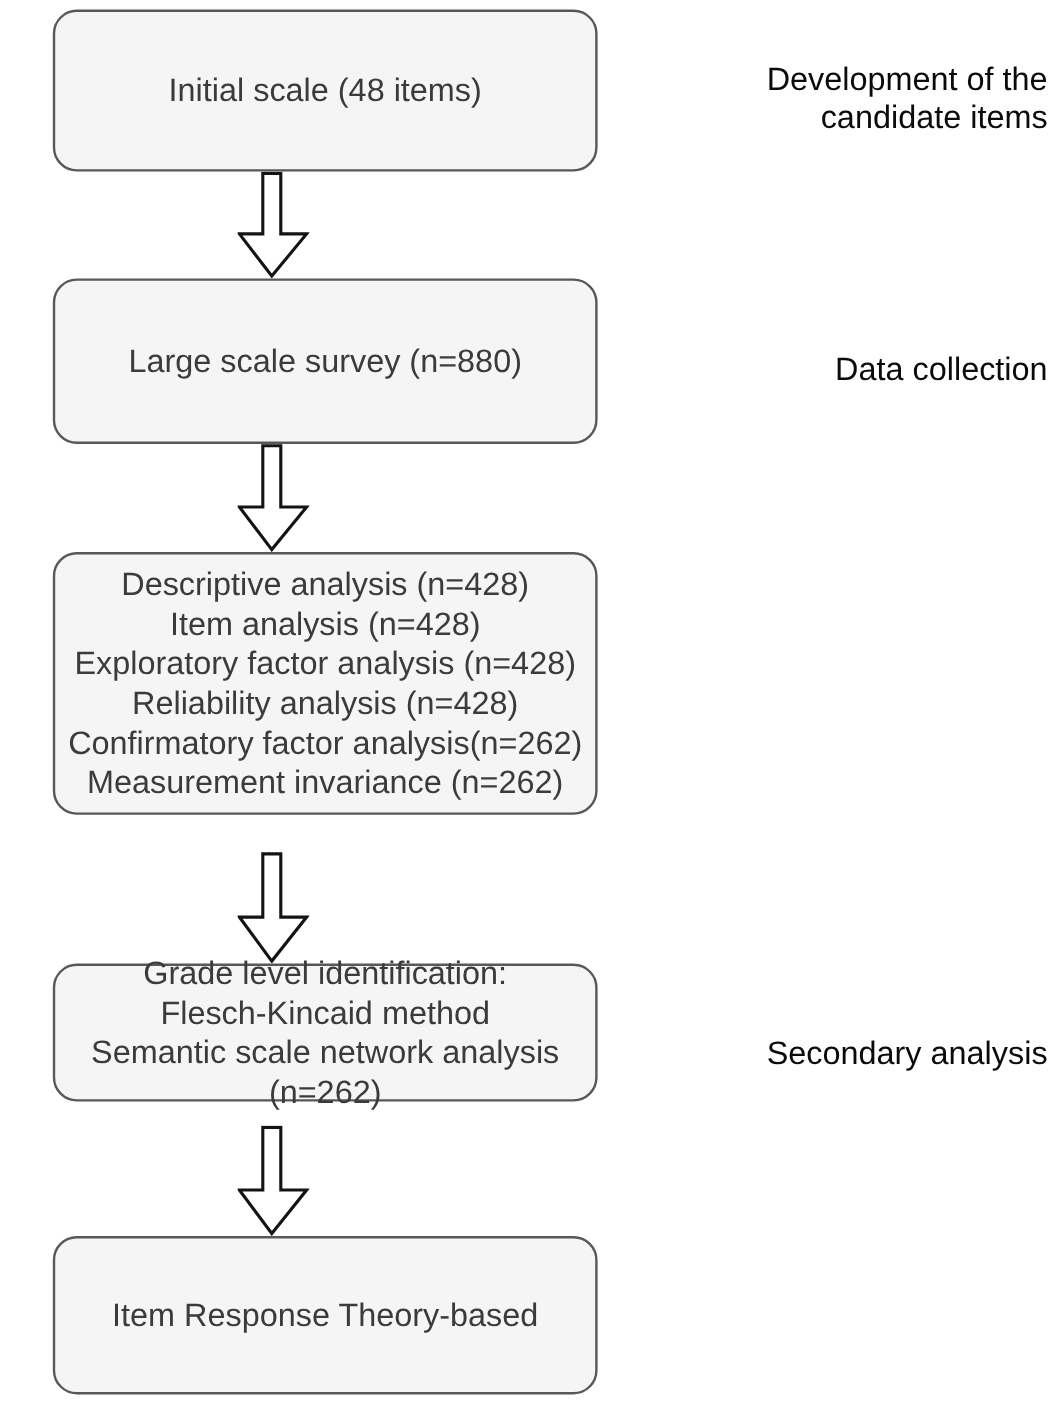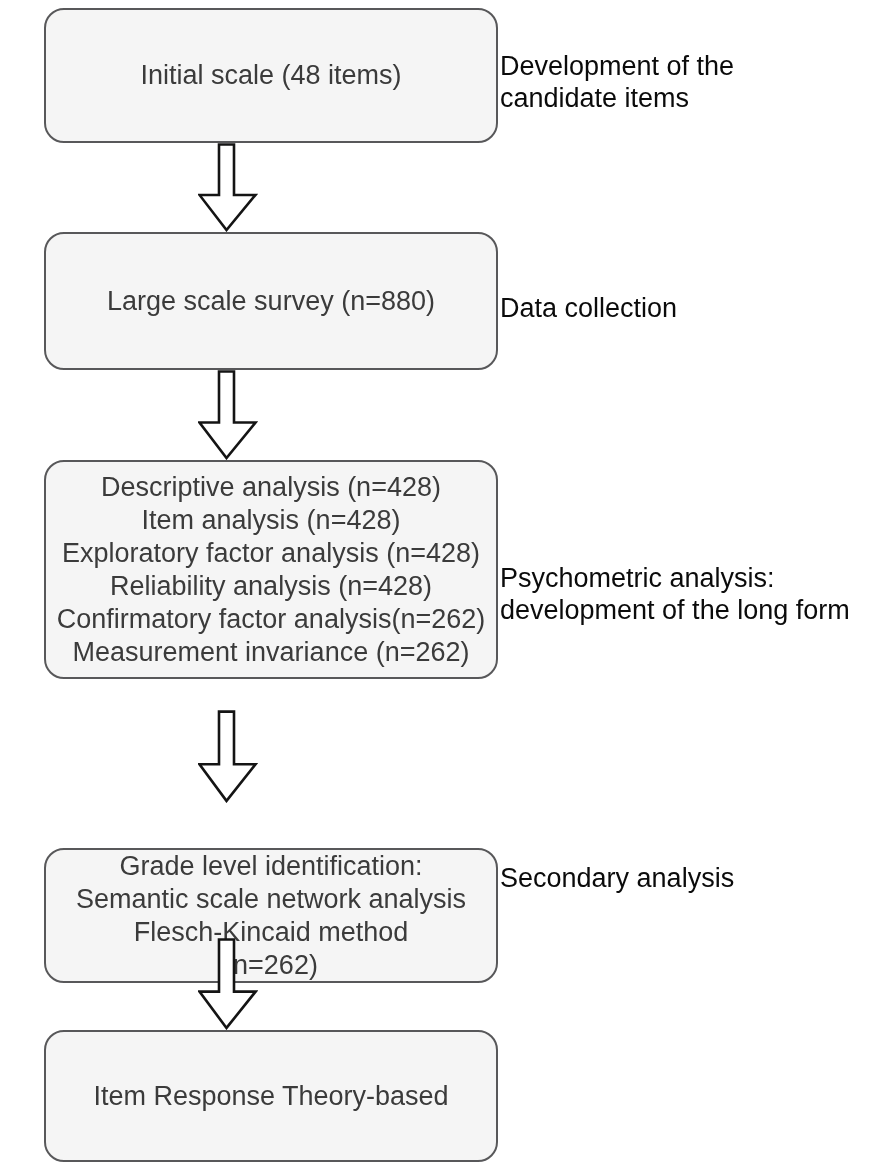--- a/index.html
+++ b/index.html
@@ -45,21 +45,21 @@
     width: 60px;
     display: block;
   }
   .stage-label {
     position: absolute;
     left: 500px;
     width: 373px;
     color: var(--label-text, #0b0b0b);
     font-size: 27px;
     line-height: 32px;
-    text-align: left;
+    text-align: right;
   }
   .label-line {
     white-space: nowrap;
   }
 </style>
 </head>
 <body>
 
 <div class="figure">
 
@@ -87,33 +87,29 @@
   </svg>
 
   <div class="box" style="top:460px;height:219px">
     <div class="box-line">Descriptive analysis (n=428)</div>
     <div class="box-line">Item analysis (n=428)</div>
     <div class="box-line">Exploratory factor analysis (n=428)</div>
     <div class="box-line">Reliability analysis (n=428)</div>
     <div class="box-line">Confirmatory factor analysis(n=262)</div>
     <div class="box-line">Measurement invariance (n=262)</div>
   </div>
-  <div class="stage-label" style="top:562px">
-    <div class="label-line">Psychometric analysis:</div>
-    <div class="label-line">development of the long form</div>
-  </div>
 
   <svg class="arrow" style="top:710px;height:93px" viewBox="0 0 60 90" preserveAspectRatio="none">
     <polygon points="21,1.5 36,1.5 36,52.5 57.5,52.5 28.5,88 1.5,52.5 21,52.5" fill="var(--arrow-fill,#ffffff)" stroke="var(--arrow-stroke,#141414)" stroke-width="2.6"></polygon>
   </svg>
 
-  <div class="box" style="top:848px;height:135px">
+  <div class="box" style="top:803px;height:115px">
     <div class="box-line">Grade level identification:</div>
+    <div class="box-line">Flesch-Kincaid method</div>
     <div class="box-line">Semantic scale network analysis</div>
-    <div class="box-line">Flesch-Kincaid method</div>
     <div class="box-line">(n=262)</div>
   </div>
   <div class="stage-label" style="top:862px">
     <div class="label-line">Secondary analysis</div>
   </div>
 
   <svg class="arrow" style="top:938px;height:92px" viewBox="0 0 60 90" preserveAspectRatio="none">
     <polygon points="21,1.5 36,1.5 36,52.5 57.5,52.5 28.5,88 1.5,52.5 21,52.5" fill="var(--arrow-fill,#ffffff)" stroke="var(--arrow-stroke,#141414)" stroke-width="2.6"></polygon>
   </svg>
 

